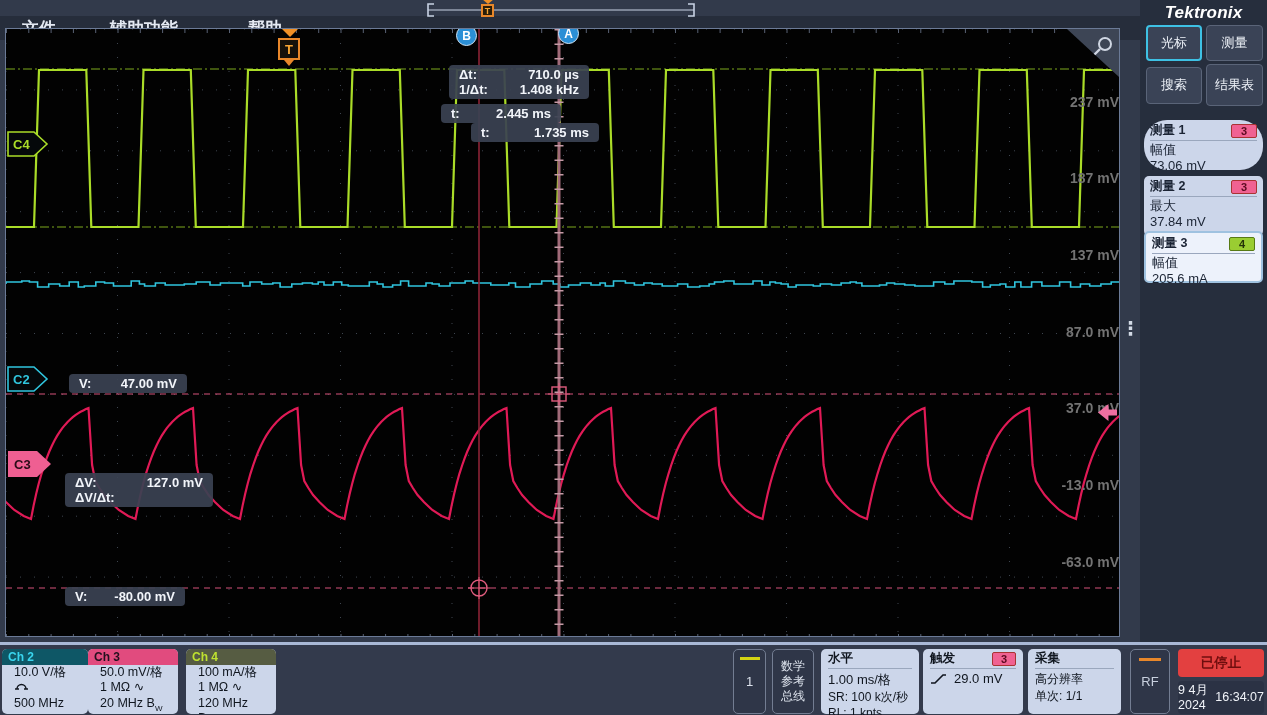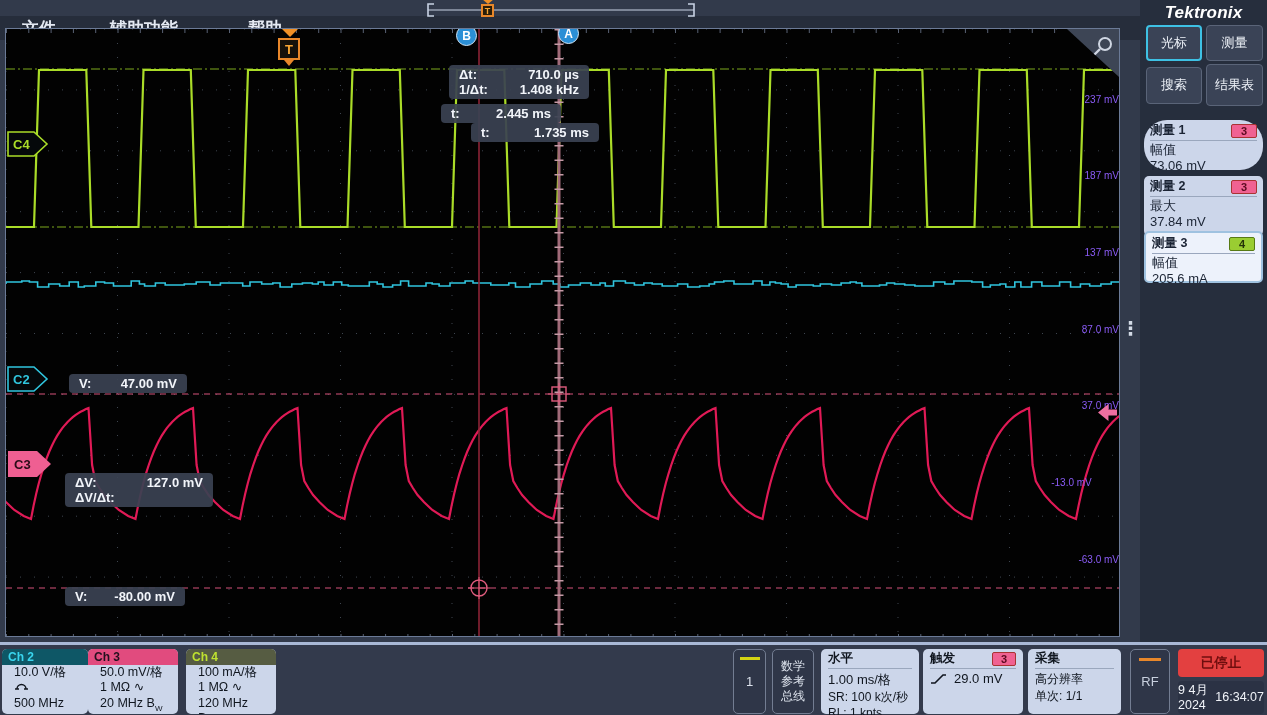--- a/index.html
+++ b/index.html
@@ -40,21 +40,21 @@
     display:flex; align-items:center; justify-content:center; }
   .trig-flag::after { content:""; position:absolute; left:4px; top:20px; width:0; height:0;
     border-left:5px solid transparent; border-right:5px solid transparent; border-top:6px solid #e8872a; }
   
   .readout { position:absolute; background:rgba(58,66,82,0.93); border-radius:4px;
     color:#f2f5fa; font-size:13px; font-weight:600; padding:2px 10px; z-index:7; white-space:nowrap; }
   .readout .row { display:flex; }
   .readout .lab { margin-right:10px; }
   .readout .val { margin-left:auto; }
   
-  .axlab { position:absolute; width:95px; text-align:right; font-size:10px; color:#8b5cf6; z-index:4; }
+  .axlab { position:absolute; width:95px; text-align:right; font-size:14px; color:#737373; z-index:4;font-weight:bold; }
   
   .zoomcorner { position:absolute; right:0; top:0; width:52px; height:48px;
     background:#3d4555; clip-path:polygon(0 0,100% 0,100% 100%); z-index:5; }
   
   .ch3arrow { position:absolute; left:1098px; top:404px; width:19px; height:17px; background:#ef6fa0; z-index:5;
     clip-path:polygon(0 50%,55% 0,55% 32%,100% 32%,100% 68%,55% 68%,55% 100%); }
   
   .vdots { position:absolute; left:1121px; top:324px; width:18px; text-align:center;
     color:#d3dae6; font-size:19px; font-weight:bold; line-height:0.55; letter-spacing:0; }
   
@@ -221,21 +221,21 @@
   <svg class="pennant" style="left:1px; top:421px;" width="46" height="28">
     <polygon points="1,1 30,1 44,14 30,27 1,27" fill="#ef5f92"></polygon>
     <text x="7" y="19" fill="#2a0c18">C3</text>
   </svg>
 
   <div class="axlab" style="left:1018px; top:65px;">237 mV</div>
   <div class="axlab" style="left:1018px; top:141px;">187 mV</div>
   <div class="axlab" style="left:1018px; top:218px;">137 mV</div>
   <div class="axlab" style="left:1018px; top:295px;">87.0 mV</div>
   <div class="axlab" style="left:1018px; top:371px;">37.0 mV</div>
-  <div class="axlab" style="left:1018px; top:448px;text-align:center;">-13.0 mV</div>
+  <div class="axlab" style="left:1018px; top:448px;">-13.0 mV</div>
   <div class="axlab" style="left:1018px; top:525px;">-63.0 mV</div>
 
   <div class="zoomcorner">
     <svg width="52" height="48">
       <circle cx="38" cy="15" r="6" fill="none" stroke="#cfd6e2" stroke-width="2"></circle>
       <line x1="33" y1="20" x2="27" y2="26" stroke="#cfd6e2" stroke-width="2.4"></line>
     </svg>
   </div>
 </div>
 

